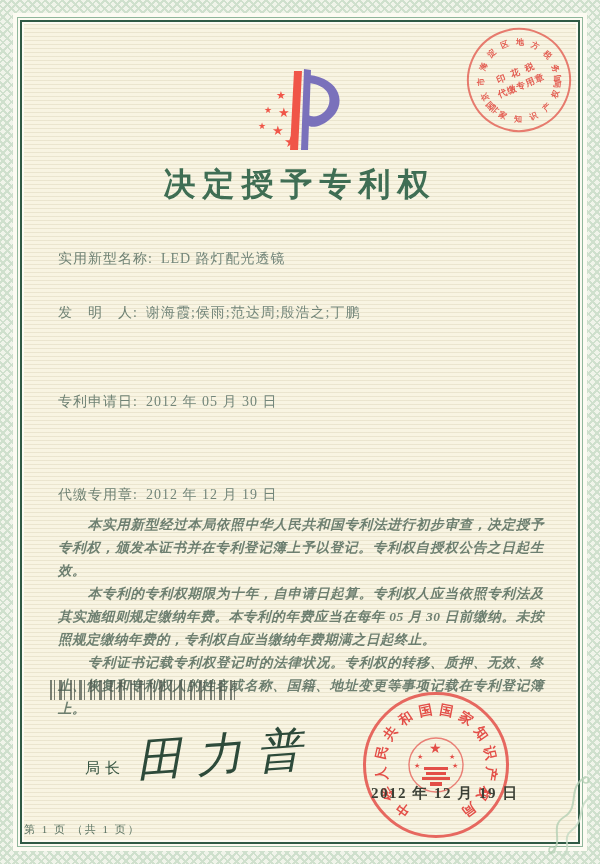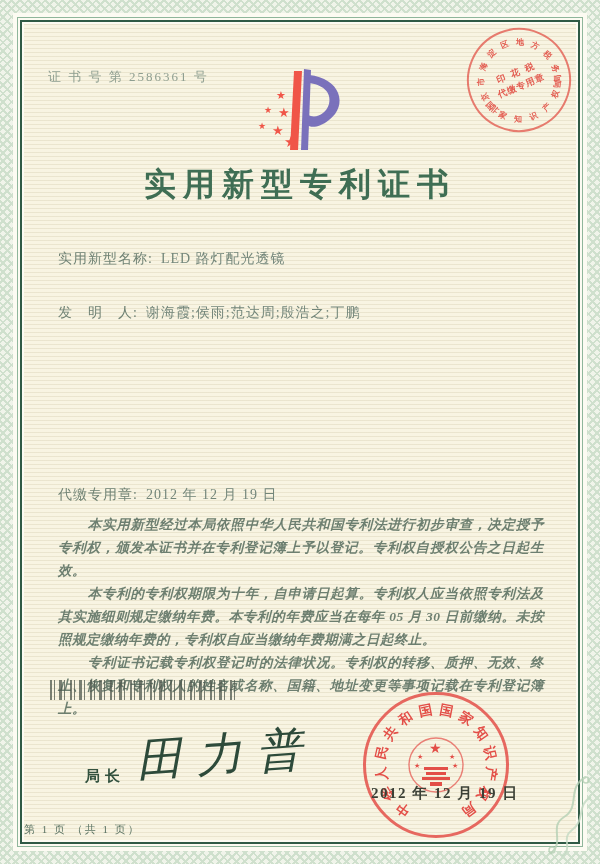--- a/index.html
+++ b/index.html
@@ -38,21 +38,21 @@
   .f0{top:226px}.f1{top:280px}.f2{top:322px}.f3{top:369px}.f4{top:415px}.f5{top:462px}
   .body-text{left:34px;top:489px;width:486px;color:#6d7f70;font-size:13.5px;line-height:23px;
              text-align:justify;font-style:italic;letter-spacing:.5px;font-weight:bold;}
   .body-text p{margin:0;text-indent:2.2em;}
   .barcode{left:26px;top:656px;width:186px;height:20px;opacity:.75;
     background:repeating-linear-gradient(90deg,
       #4e584e 0 2px,rgba(0,0,0,0) 2px 4px,
       #4e584e 4px 5px,rgba(0,0,0,0) 5px 9px,
       #4e584e 9px 12px,rgba(0,0,0,0) 12px 14px,
       #4e584e 14px 15px,rgba(0,0,0,0) 15px 20px);}
-  .sig-label{left:61px;top:735px;font-size:15px;letter-spacing:5px;color:#33523f;font-weight:bold;margin-top:8px;}
+  .sig-label{left:61px;top:735px;font-size:15px;letter-spacing:5px;color:#33523f;font-weight:normal;}
   .sig-name{left:112px;top:700px;font-size:46px;color:#2d4a3a;font-style:italic;
             letter-spacing:14px;transform:rotate(-4deg);font-family:"DejaVu Serif",serif;}
   .issuer-seal{left:339px;top:668px;width:140px;height:140px;border:3px solid rgba(226,66,60,.85);
                z-index:4;opacity:.92;}
   .issuer-seal .ringchar span{color:#e2423c;font-size:13.5px;font-weight:bold;}
   .emblem{left:50%;top:50%;transform:translate(-50%,-50%);}
   .seal-date{left:347px;top:760px;font-size:15px;font-weight:600;letter-spacing:1.5px;
              color:#3b4036;z-index:6;}
   .footer{left:0;top:798px;width:100%;text-align:left;font-size:11px;letter-spacing:2px;
           color:#5d7565;}
@@ -62,21 +62,20 @@
 </head>
 <body>
 
 <div class="page">
   <div class="margin-band"></div>
   <div class="frame-outer"></div>
   <div class="frame-main"></div>
 
   <div class="paper">
 
-    <div class="abs cert-no">证 书 号 第 2586361 号</div>
 
     <svg class="abs logo" viewBox="0 0 100 100">
       <polygon points="44,16 52,16 48,95 40,95" fill="#f05548"></polygon>
       <polygon points="54,14 61,15 58,95 51,95" fill="#7a71bb"></polygon>
       <path d="M59,20 C90,23 99,50 79,65 C69,73 61,73 57,70 L58,60 C66,64 76,59 79,49 C82,37 72,29 58,28 Z" fill="#7a71bb"></path>
       <text x="26" y="44" font-size="11" fill="#f05548">★</text>
       <text x="14" y="58" font-size="9" fill="#f05548">★</text>
       <text x="28" y="62" font-size="13" fill="#f05548">★</text>
       <text x="8" y="74" font-size="9" fill="#f05548">★</text>
       <text x="22" y="80" font-size="13" fill="#f05548">★</text>
@@ -103,27 +102,30 @@
           <span style="transform: translate(-50%, -50%) rotate(156.667deg) translateY(-39px) rotate(180deg);">产</span>
           <span style="transform: translate(-50%, -50%) rotate(180deg) translateY(-39px) rotate(180deg);">识</span>
           <span style="transform: translate(-50%, -50%) rotate(203.333deg) translateY(-39px) rotate(180deg);">知</span>
           <span style="transform: translate(-50%, -50%) rotate(226.667deg) translateY(-39px) rotate(180deg);">家</span>
           <span style="transform: translate(-50%, -50%) rotate(250deg) translateY(-39px) rotate(180deg);">国</span>
         </div>
       <div class="abs tax-center tax-line1">印 花 税</div>
       <div class="abs tax-center tax-line2">代缴专用章</div>
     </div>
 
-    <div class="abs title">实用新型专利证书</div>
+    <div class="abs title">决定授予专利权</div>
 
     <div class="abs field f0">
       <span class="lab">实用新型名称:</span><span class="val">LED 路灯配光透镜</span>
     </div>
     <div class="abs field f1">
       <span class="lab">发　明　人:</span><span class="val">谢海霞;侯雨;范达周;殷浩之;丁鹏</span>
+    </div>
+    <div class="abs field f3">
+      <span class="lab">专利申请日:</span><span class="val">2012 年 05 月 30 日</span>
     </div>
     <div class="abs field f5">
       <span class="lab">代缴专用章:</span><span class="val">2012 年 12 月 19 日</span>
     </div>
 
     <div class="abs body-text">
       <p>本实用新型经过本局依照中华人民共和国专利法进行初步审查，决定授予专利权，颁发本证书并在专利登记簿上予以登记。专利权自授权公告之日起生效。</p>
       <p>本专利的专利权期限为十年，自申请日起算。专利权人应当依照专利法及其实施细则规定缴纳年费。本专利的年费应当在每年 05 月 30 日前缴纳。未按照规定缴纳年费的，专利权自应当缴纳年费期满之日起终止。</p>
       <p>专利证书记载专利权登记时的法律状况。专利权的转移、质押、无效、终止、恢复和专利权人的姓名或名称、国籍、地址变更等事项记载在专利登记簿上。</p>
     </div>

